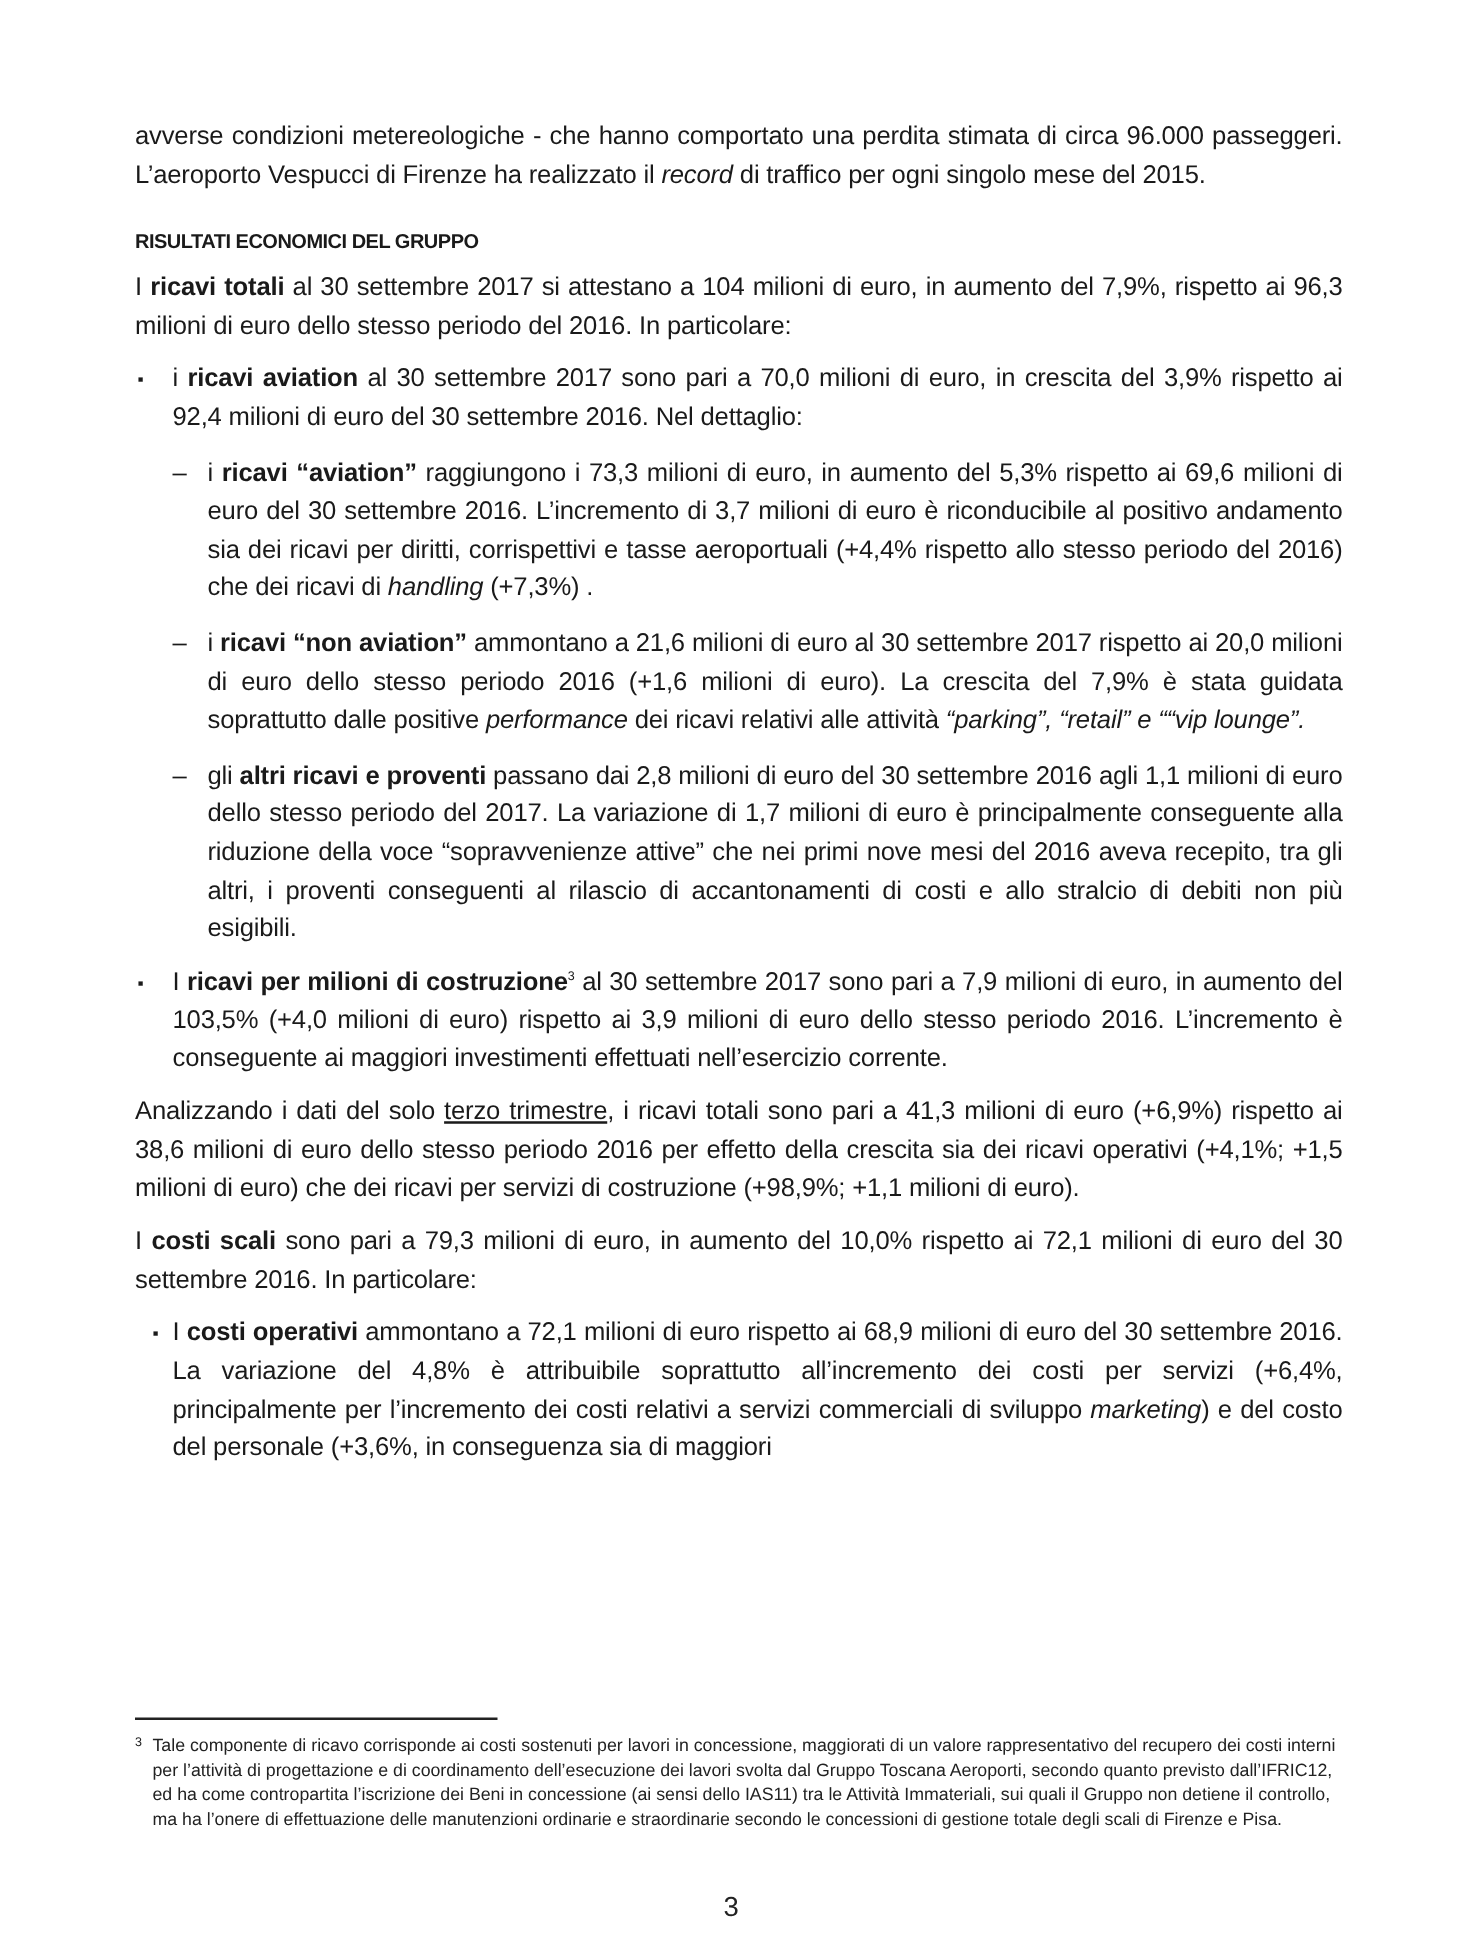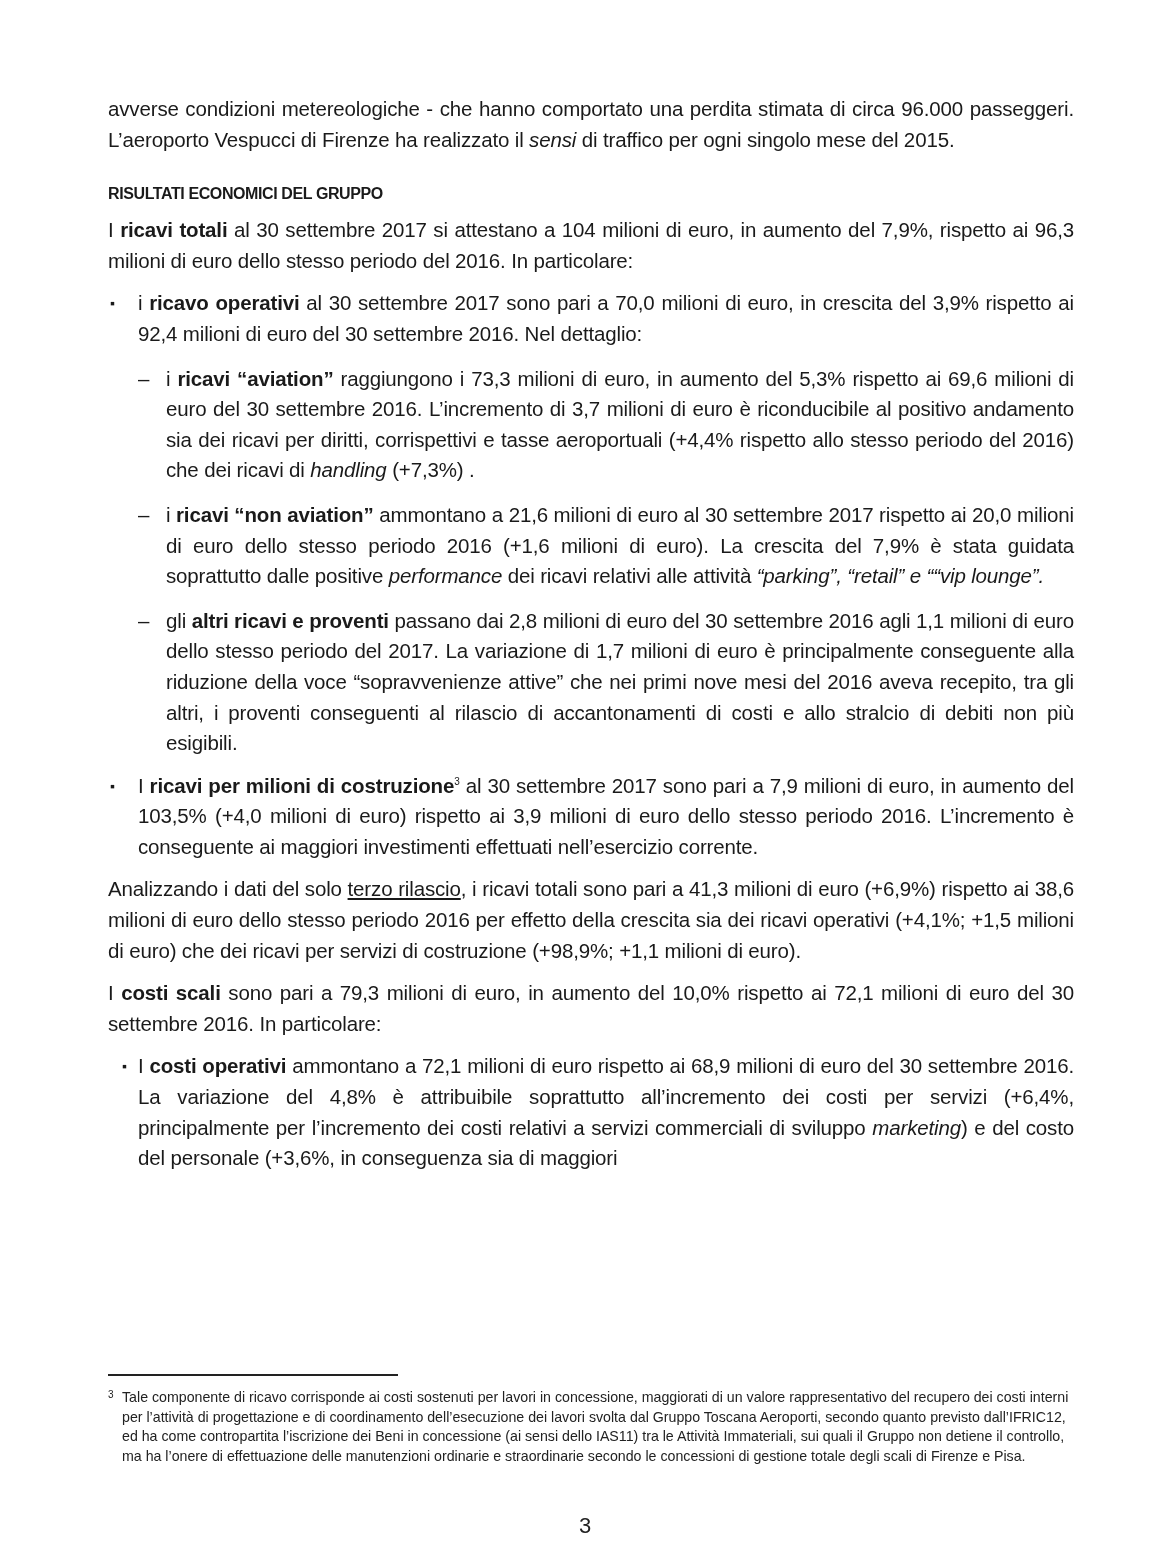--- a/index.html
+++ b/index.html
@@ -25,37 +25,37 @@
   .footnote { position: absolute; left: 108px; top: 1388px; width: 966px; font-size: 14.2px; line-height: 19.5px; color: #222; }
   .footnote .fn-num { position: absolute; left: 0; top: -3px; font-size: 10px; }
   .footnote .fn-text { padding-left: 14px; text-align: left; display: block; }
   .page-num { position: absolute; left: 0; width: 1170px; top: 1513px; text-align: center; font-size: 22px; color: #222; }
 </style>
 </head>
 <body>
 
 <div class="page">
 
-  <p><span>avverse condizioni metereologiche - che hanno comportato una perdita stimata di circa 96.000 passeggeri. L’aeroporto Vespucci di Firenze ha realizzato il </span><i>sensi</i><span> di traffico per ogni singolo mese del 2015.</span></p>
+  <p><span>avverse condizioni metereologiche - che hanno comportato una perdita stimata di circa 96.000 passeggeri. L’aeroporto Vespucci di Firenze ha realizzato il </span><i>record</i><span> di traffico per ogni singolo mese del 2015.</span></p>
 
   <div class="heading">RISULTATI ECONOMICI DEL GRUPPO</div>
 
   <p><span>I </span><b>ricavi totali</b><span> al 30 settembre 2017 si attestano a 104 milioni di euro, in aumento del 7,9%, rispetto ai 96,3 milioni di euro dello stesso periodo del 2016. In particolare:</span></p>
 
-  <p class="bul"><span class="mark">▪</span><span>i </span><b>ricavo operativi</b><span> al 30 settembre 2017 sono pari a 70,0 milioni di euro, in crescita del 3,9% rispetto ai 92,4 milioni di euro del 30 settembre 2016. Nel dettaglio:</span></p>
+  <p class="bul"><span class="mark">▪</span><span>i </span><b>ricavi aviation</b><span> al 30 settembre 2017 sono pari a 70,0 milioni di euro, in crescita del 3,9% rispetto ai 92,4 milioni di euro del 30 settembre 2016. Nel dettaglio:</span></p>
 
   <p class="dash"><span class="mark">–</span><span>i </span><b>ricavi “aviation”</b><span> raggiungono i 73,3 milioni di euro, in aumento del 5,3% rispetto ai 69,6 milioni di euro del 30 settembre 2016. L’incremento di 3,7 milioni di euro è riconducibile al positivo andamento sia dei ricavi per diritti, corrispettivi e tasse aeroportuali (+4,4% rispetto allo stesso periodo del 2016) che dei ricavi di </span><i>handling</i><span> (+7,3%) .</span></p>
 
   <p class="dash"><span class="mark">–</span><span>i </span><b>ricavi “non aviation”</b><span> ammontano a 21,6 milioni di euro al 30 settembre 2017 rispetto ai 20,0 milioni di euro dello stesso periodo 2016 (+1,6 milioni di euro). La crescita del 7,9% è stata guidata soprattutto dalle positive </span><i>performance</i><span> dei ricavi relativi alle attività </span><i>“parking”, “retail” e ““vip lounge”.</i></p>
 
   <p class="dash"><span class="mark">–</span><span>gli </span><b>altri ricavi e proventi</b><span> passano dai 2,8 milioni di euro del 30 settembre 2016 agli 1,1 milioni di euro dello stesso periodo del 2017. La variazione di 1,7 milioni di euro è principalmente conseguente alla riduzione della voce “sopravvenienze attive” che nei primi nove mesi del 2016 aveva recepito, tra gli altri, i proventi conseguenti al rilascio di accantonamenti di costi e allo stralcio di debiti non più esigibili.</span></p>
 
   <p class="bul"><span class="mark">▪</span><span>I </span><b>ricavi per milioni di costruzione</b><sup>3</sup><span> al 30 settembre 2017 sono pari a 7,9 milioni di euro, in aumento del 103,5% (+4,0 milioni di euro) rispetto ai 3,9 milioni di euro dello stesso periodo 2016. L’incremento è conseguente ai maggiori investimenti effettuati nell’esercizio corrente.</span></p>
 
-  <p class="gap"><span>Analizzando i dati del solo </span><span class="ul">terzo rilascio</span><span>, i ricavi totali sono pari a 41,3 milioni di euro (+6,9%) rispetto ai 38,6 milioni di euro dello stesso periodo 2016 per effetto della crescita sia dei ricavi operativi (+4,1%; +1,5 milioni di euro) che dei ricavi per servizi di costruzione (+98,9%; +1,1 milioni di euro).</span></p>
+  <p class="gap"><span>Analizzando i dati del solo </span><span class="ul">terzo trimestre</span><span>, i ricavi totali sono pari a 41,3 milioni di euro (+6,9%) rispetto ai 38,6 milioni di euro dello stesso periodo 2016 per effetto della crescita sia dei ricavi operativi (+4,1%; +1,5 milioni di euro) che dei ricavi per servizi di costruzione (+98,9%; +1,1 milioni di euro).</span></p>
 
   <p class="gap"><span>I </span><b>costi scali</b><span> sono pari a 79,3 milioni di euro, in aumento del 10,0% rispetto ai 72,1 milioni di euro del 30 settembre 2016. In particolare:</span></p>
 
   <p class="bul2"><span class="mark">▪</span><span>I </span><b>costi operativi</b><span> ammontano a 72,1 milioni di euro rispetto ai 68,9 milioni di euro del 30 settembre 2016. La variazione del 4,8% è attribuibile soprattutto all’incremento dei costi per servizi (+6,4%, principalmente per l’incremento dei costi relativi a servizi commerciali di sviluppo </span><i>marketing</i><span>) e del costo del personale (+3,6%, in conseguenza sia di maggiori</span></p>
 
 </div>
 
 <div class="fn-rule"></div>
 <div class="footnote">
   <span class="fn-num">3</span>

